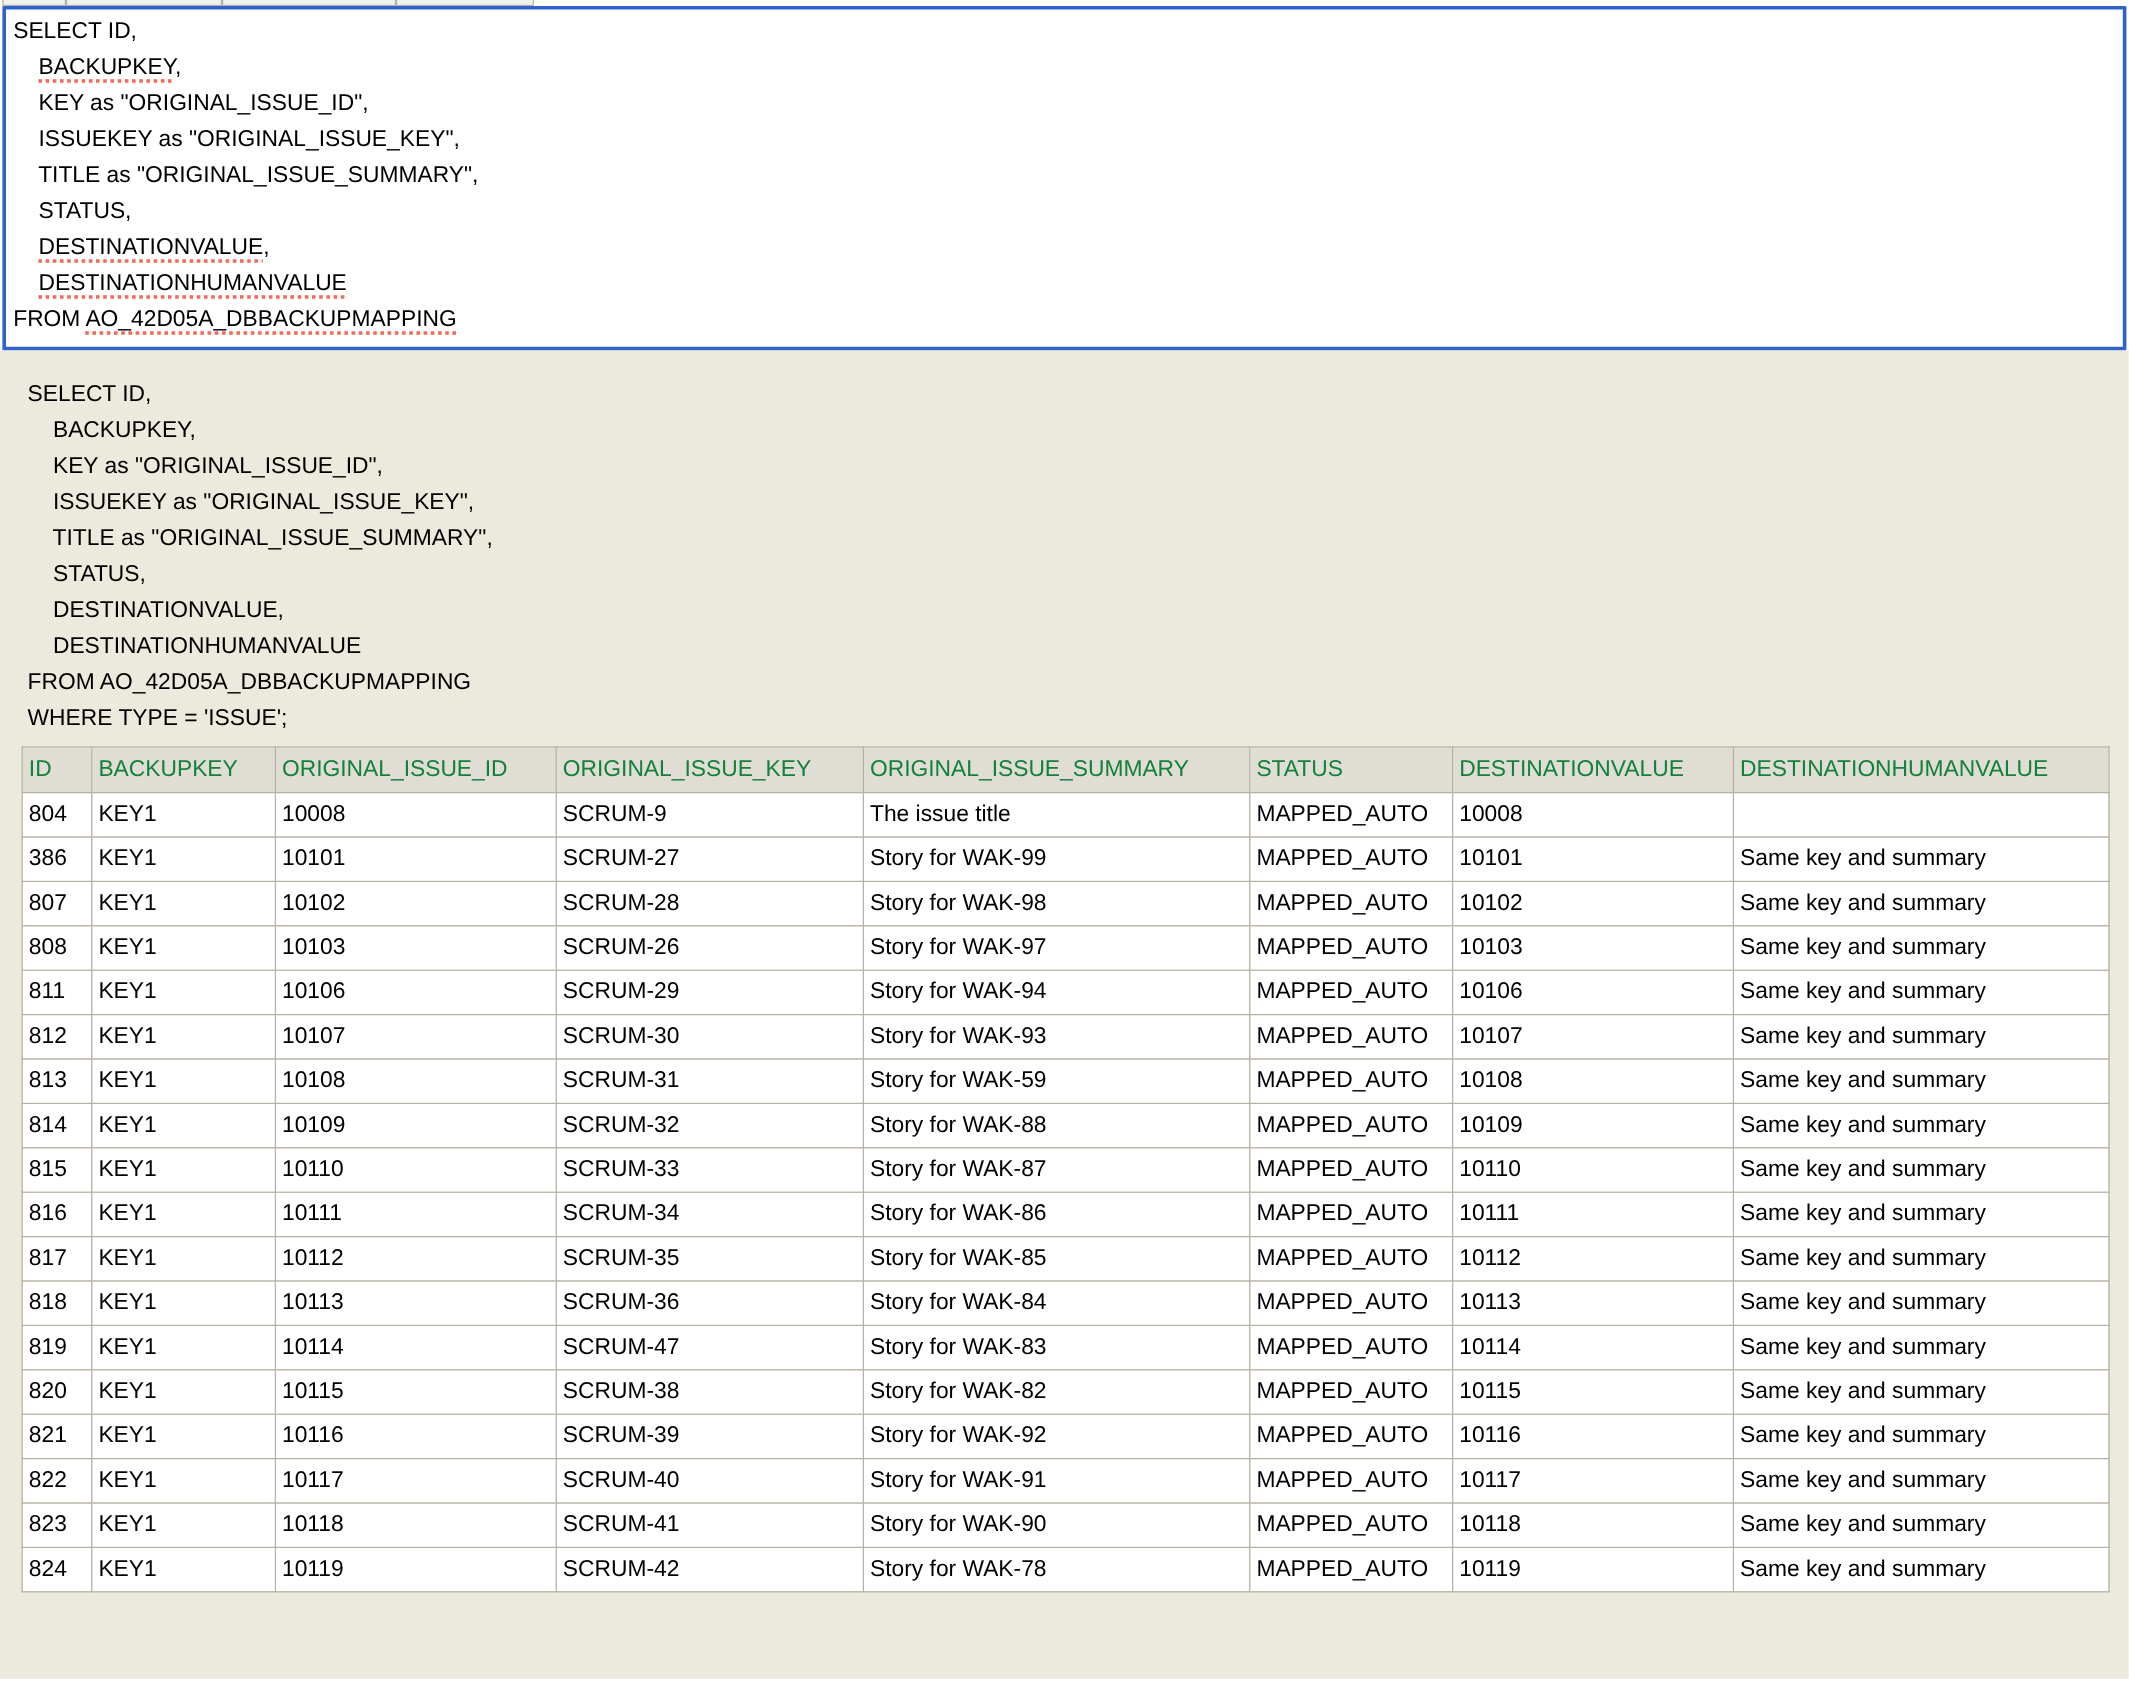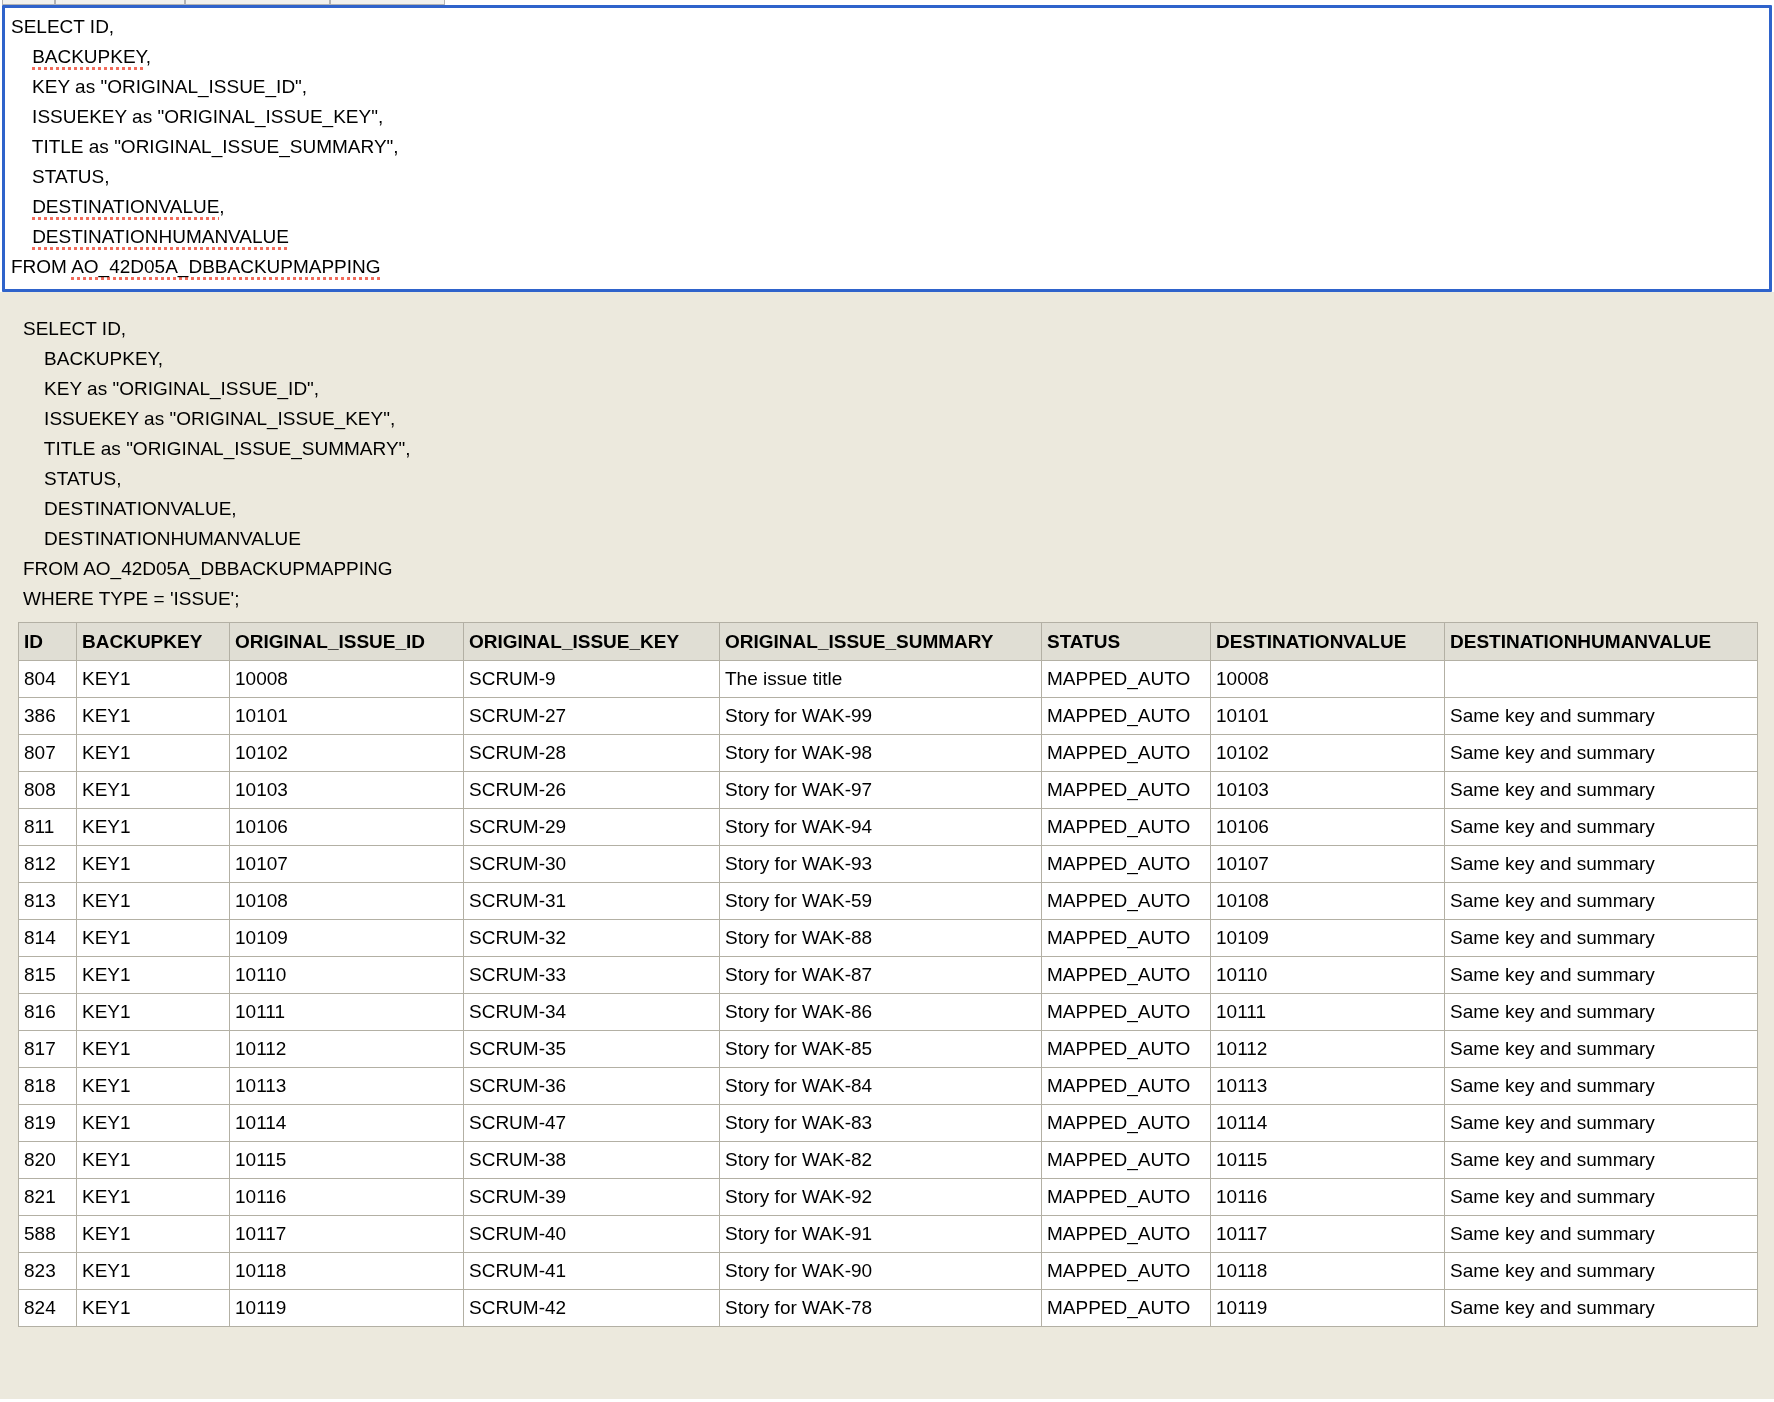--- a/index.html
+++ b/index.html
@@ -66,22 +66,22 @@
   table.results th, table.results td {
     border: 1px solid #b3b0a4;
     padding: 0 4px 0 5px;
     text-align: left;
     vertical-align: middle;
     overflow: hidden;
     white-space: nowrap;
   }
   table.results th {
     background: #E0DED4;
-    color: #000000;
-    font-weight: bold;
+    color: #15803d;
+    font-weight: normal;
     height: 38px;
     cursor: pointer;
   }
   table.results td {
     background: #ffffff;
     color: #000000;
     height: 37px;
   }
 </style>
 </head>
@@ -267,21 +267,21 @@
           <td>821</td>
           <td>KEY1</td>
           <td>10116</td>
           <td>SCRUM-39</td>
           <td>Story for WAK-92</td>
           <td>MAPPED_AUTO</td>
           <td>10116</td>
           <td>Same key and summary</td>
         </tr>
         <tr>
-          <td>588</td>
+          <td>822</td>
           <td>KEY1</td>
           <td>10117</td>
           <td>SCRUM-40</td>
           <td>Story for WAK-91</td>
           <td>MAPPED_AUTO</td>
           <td>10117</td>
           <td>Same key and summary</td>
         </tr>
         <tr>
           <td>823</td>

